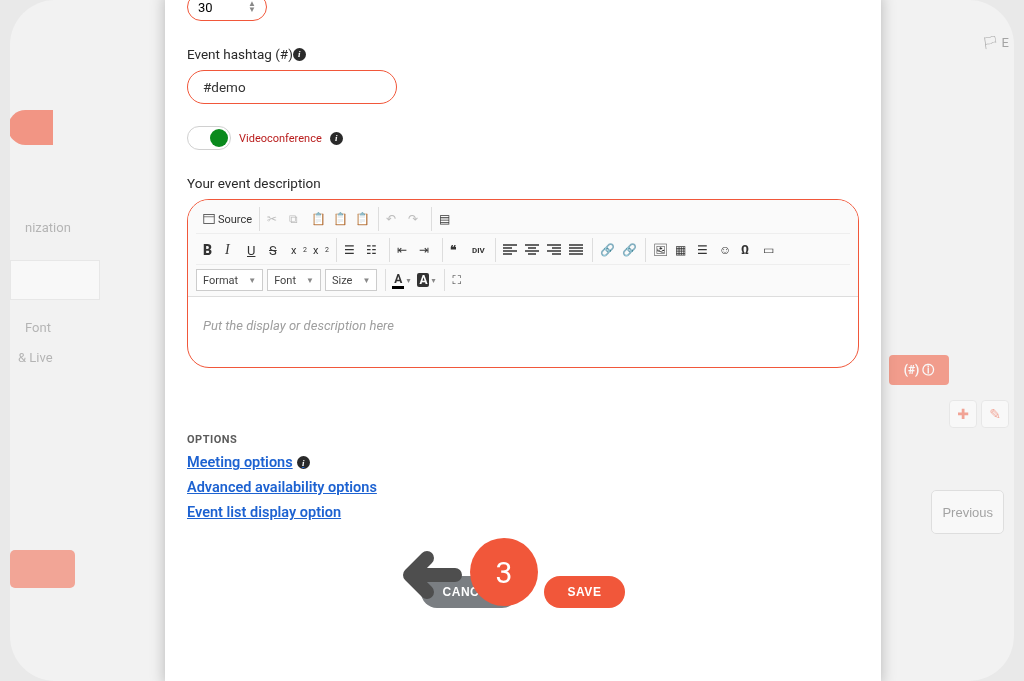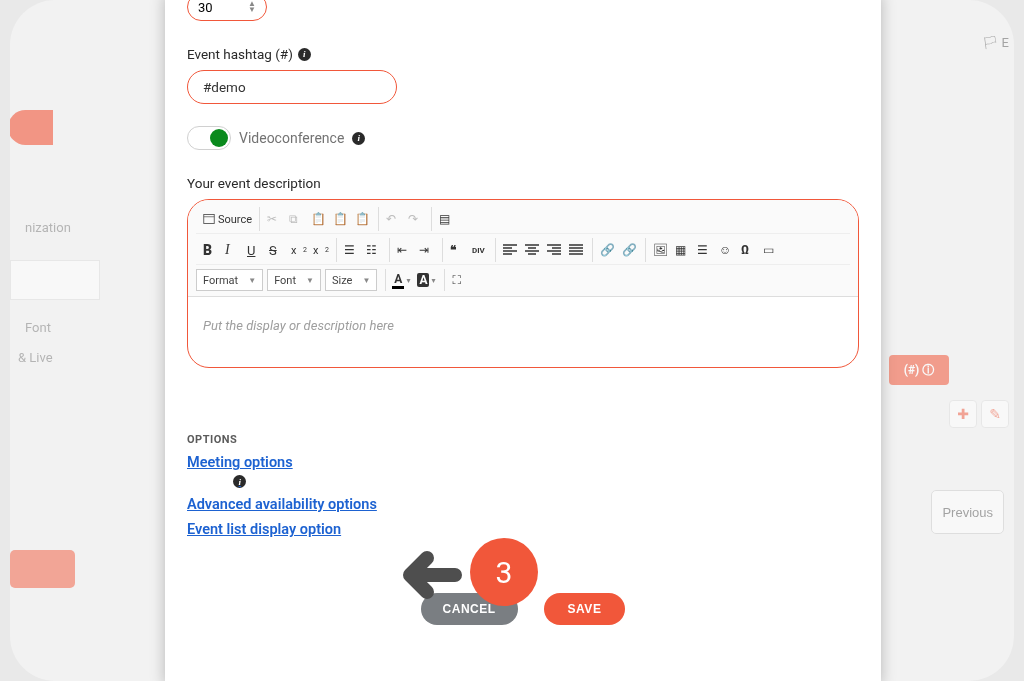--- a/index.html
+++ b/index.html
@@ -123,21 +123,20 @@
     font-size:8px;
   }
 
   .label {
     font-size: 13.5px;
     color: #2a2a2a;
     margin-top: 25px;
     margin-bottom: 8px;
     display:flex;
     align-items:center;
-    gap:5px;
     text-align:right;
   }
   .info-icon {
     display:inline-flex;
     width:13px;height:13px;
     border-radius:50%;
     background:#2a2a2a;
     color:white;
     font-size:9px;
     font-weight:bold;
@@ -266,21 +265,20 @@
   .option-link {
     display:inline-flex;
     align-items:center;
     gap:4px;
     color: #1d62d1;
     text-decoration: underline;
     font-size: 14.5px;
     font-weight: 600;
     margin-top: 8px;
     cursor:pointer;
-    flex-direction:column;
   }
   .option-link .info-icon{
     text-decoration:none;
   }
 
   .footer-buttons {
     display:flex;
     justify-content:center;
     gap: 26px;
     margin-top: 55px;
@@ -352,21 +350,21 @@
       <span class="info-icon">i</span>
     </div>
     <div class="field-text">
       <span>#demo</span>
     </div>
 
     <div class="toggle-row">
       <div class="toggle">
         <div class="toggle-knob"></div>
       </div>
-      <span style="font-size:14px;color:#737373">Videoconference</span>
+      <span style="font-size:11px;color:#b91c1c">Videoconference</span>
       <span class="info-icon">i</span>
     </div>
 
     <div class="label">
       <span>Your event description</span>
     </div>
 
     <div class="editor">
       <div class="toolbar">
 

